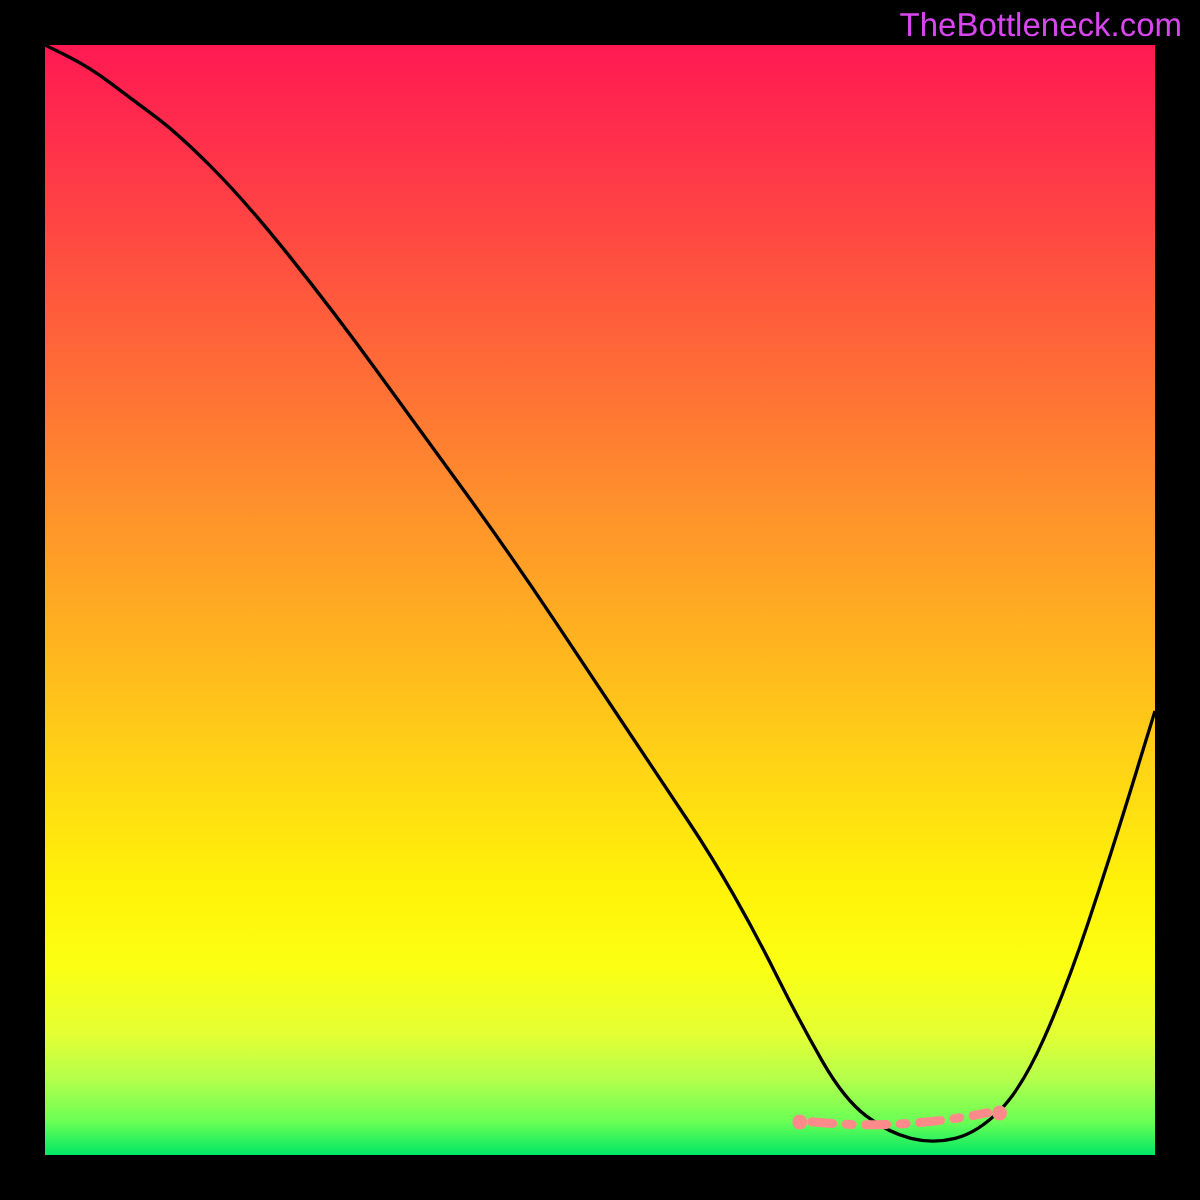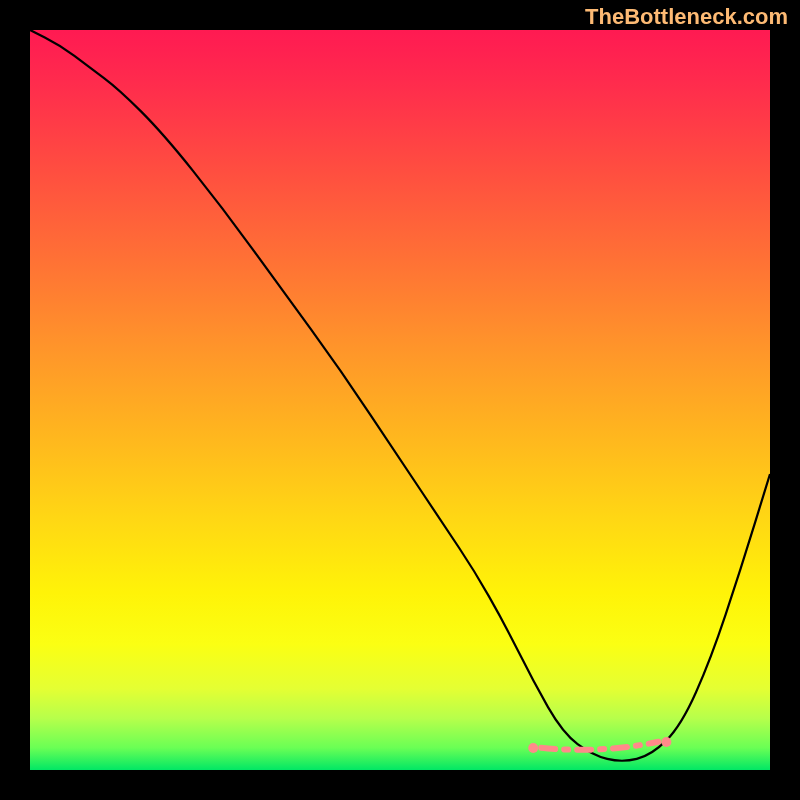--- a/index.html
+++ b/index.html
@@ -9,23 +9,23 @@
     width: 800px;
     height: 800px;
     overflow: hidden;
     position: relative;
     font-family: Arial, Helvetica, sans-serif;
   }
   .watermark {
     position: absolute;
     top: 4px;
     right: 12px;
-    color: #fdba74;
+    color: #d946ef;
     font-size: 22px;
-    font-weight: bold;
+    font-weight: normal;
     z-index: 10;
   }
   .plot-area {
     position: absolute;
     left: 30px;
     top: 30px;
     width: 740px;
     height: 740px;
     overflow: hidden;
   }

